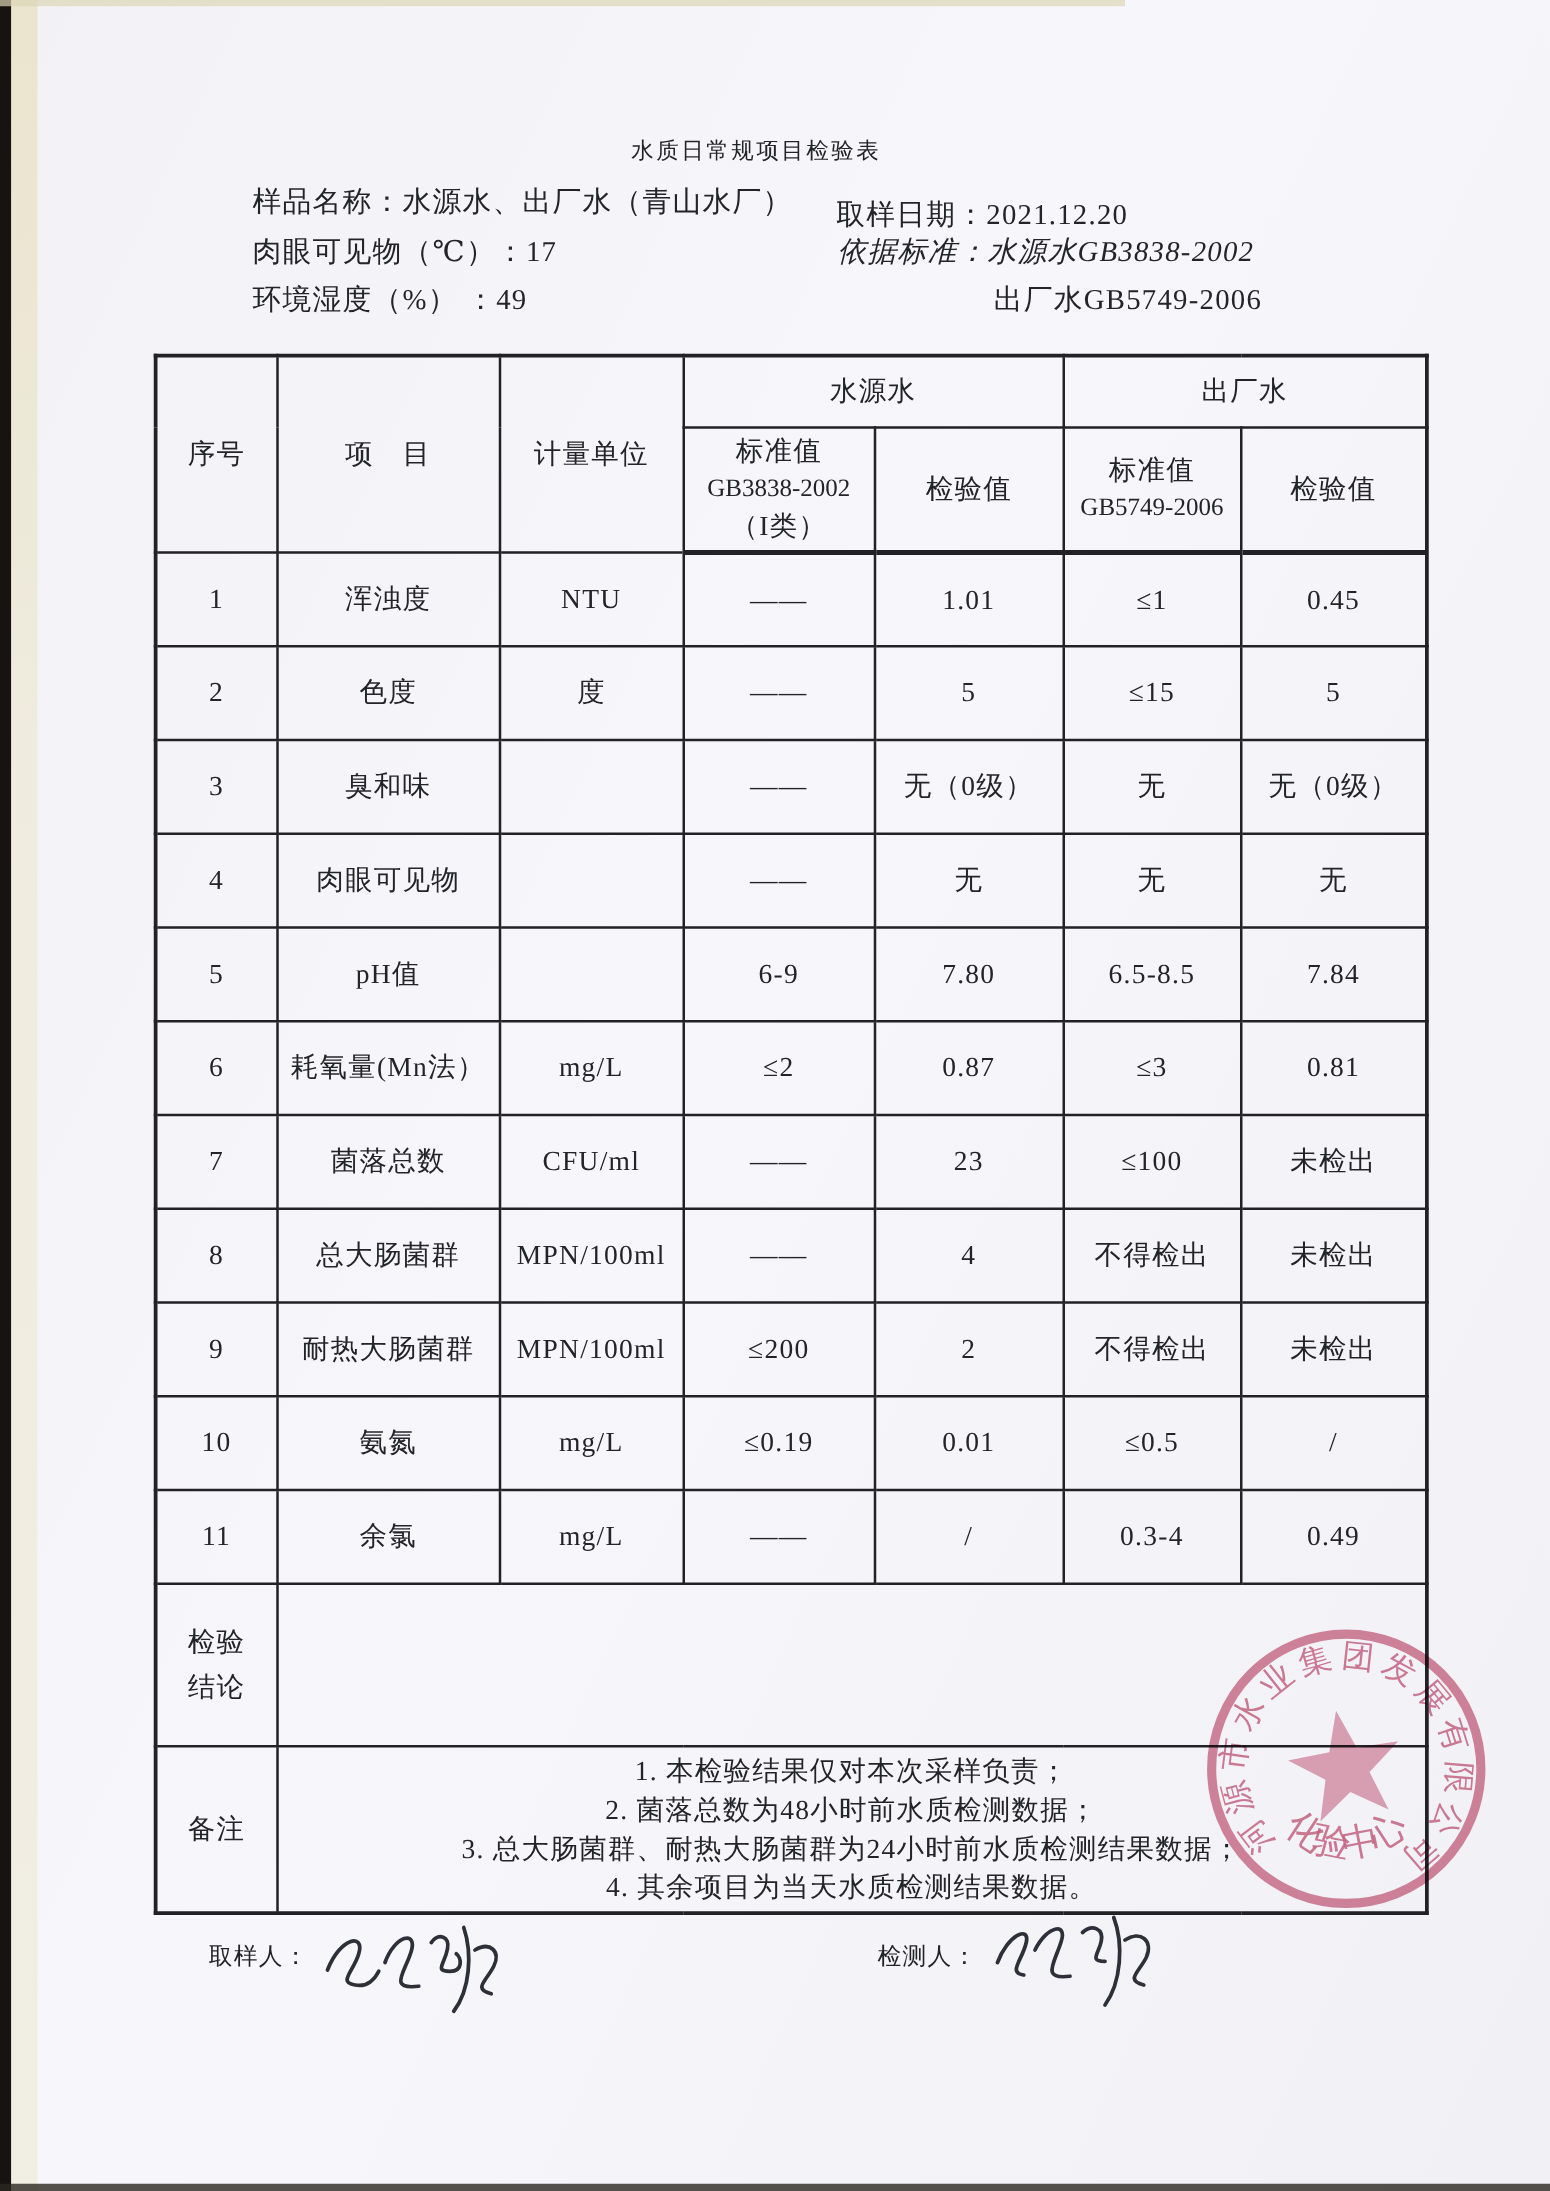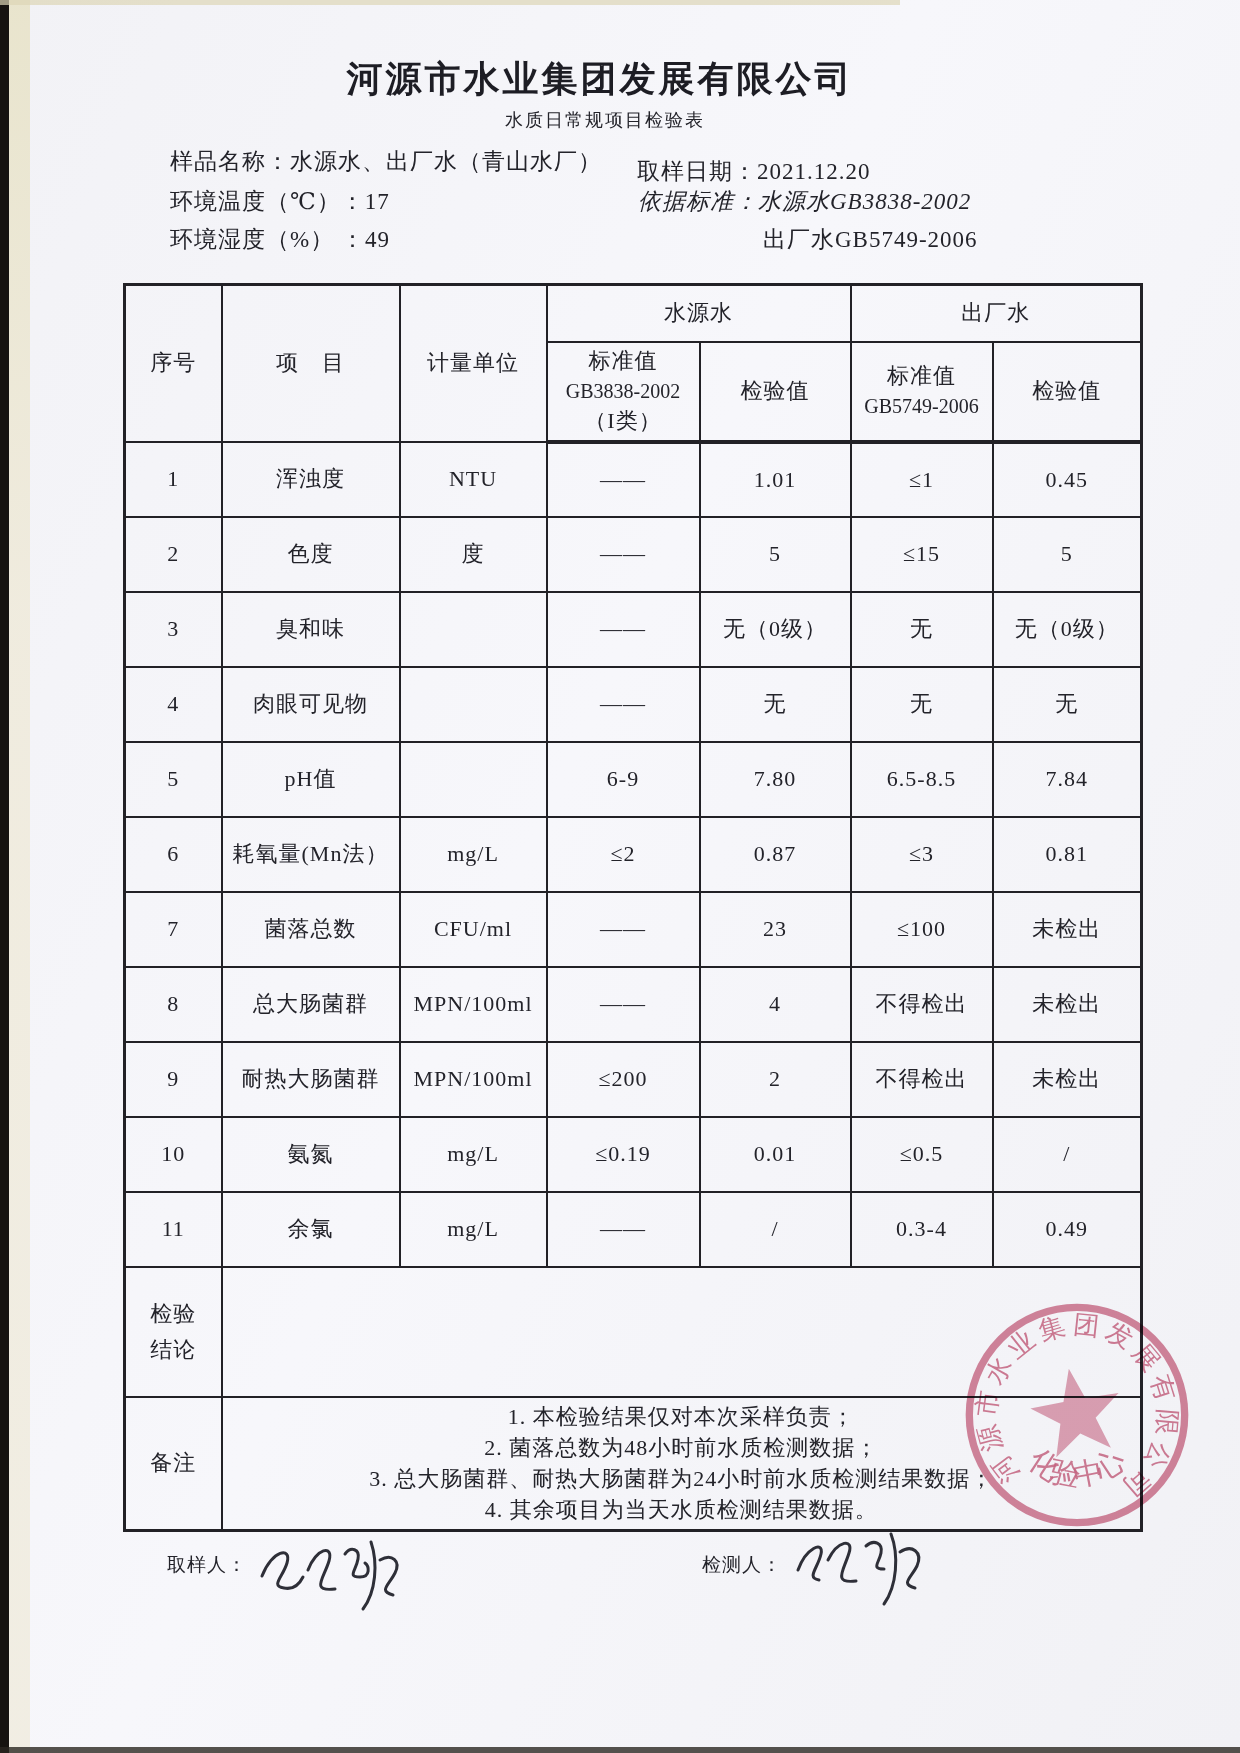--- a/index.html
+++ b/index.html
@@ -13,21 +13,21 @@
   .edge-cream{position:absolute;left:9px;top:0;width:21px;height:100%;
     background:linear-gradient(180deg,#e7e2c6 0%,#efeada 35%,#f0ecdf 100%);opacity:.85;}
   .edge-top{position:absolute;left:0;top:0;width:900px;height:5px;background:#ddd6b6;opacity:.7;}
   .edge-bottom{position:absolute;left:0;bottom:0;width:100%;height:6px;background:#2b2720;opacity:.8;}
 
   .doc-company{position:absolute;top:55px;left:0;width:1200px;text-align:center;
     font-size:36px;font-weight:bold;letter-spacing:3px;color:#1d1d24;}
   .doc-title{position:absolute;top:108px;left:0;width:1210px;text-align:center;
     font-size:18px;letter-spacing:2px;}
 
-  .info{position:absolute;font-size:23px;letter-spacing:1px;white-space:nowrap;}
+  .info{position:absolute;font-size:23px;letter-spacing:1px;white-space:nowrap;margin-left:32px;}
   .i1L{left:170px;top:146px;} .i1R{left:637px;top:156px;}
   .i2L{left:170px;top:186px;} .i2R{left:638px;top:186px;font-style:italic;}
   .i3L{left:170px;top:224px;} .i3R{left:763px;top:224px;}
 
   table.report{position:absolute;left:123px;top:283px;width:1017px;
     border-collapse:collapse;table-layout:fixed;border:3px solid #222126;}
   table.report th,table.report td{
     border:2px solid #222126;font-weight:normal;font-size:22px;
     text-align:center;vertical-align:middle;padding:0;letter-spacing:1px;
     overflow:hidden;}
@@ -46,26 +46,25 @@
 </head>
 <body>
 
 <div class="page">
 
   <div class="edge-black"></div>
   <div class="edge-cream"></div>
   <div class="edge-top"></div>
   <div class="edge-bottom"></div>
 
-  <div class="doc-company">河源市水业集团发展有限公司</div>
   <div class="doc-title">水质日常规项目检验表</div>
 
   <div class="info i1L"><span>样品名称：</span><span>水源水、出厂水（青山水厂）</span></div>
   <div class="info i1R"><span>取样日期：</span><span>2021.12.20</span></div>
-  <div class="info i2L"><span>环境温度（℃）：</span><span>17</span></div>
+  <div class="info i2L"><span>肉眼可见物（℃）：</span><span>17</span></div>
   <div class="info i2R"><span>依据标准：</span><span>水源水GB3838-2002</span></div>
   <div class="info i3L"><span>环境湿度（%） ：</span><span>49</span></div>
   <div class="info i3R">出厂水GB5749-2006</div>
 
   <table class="report">
     <colgroup>
       <col style="width:97px">
         <col style="width:178px">
         <col style="width:147px">
       <col style="width:153px">

